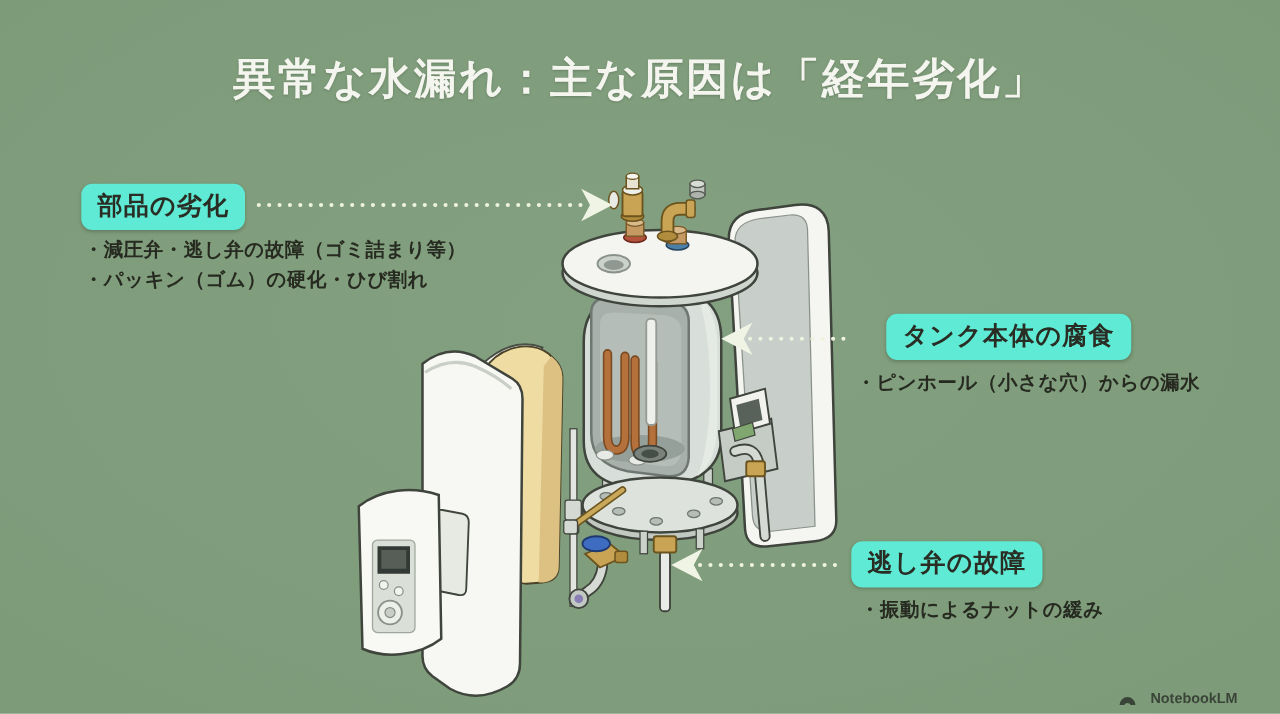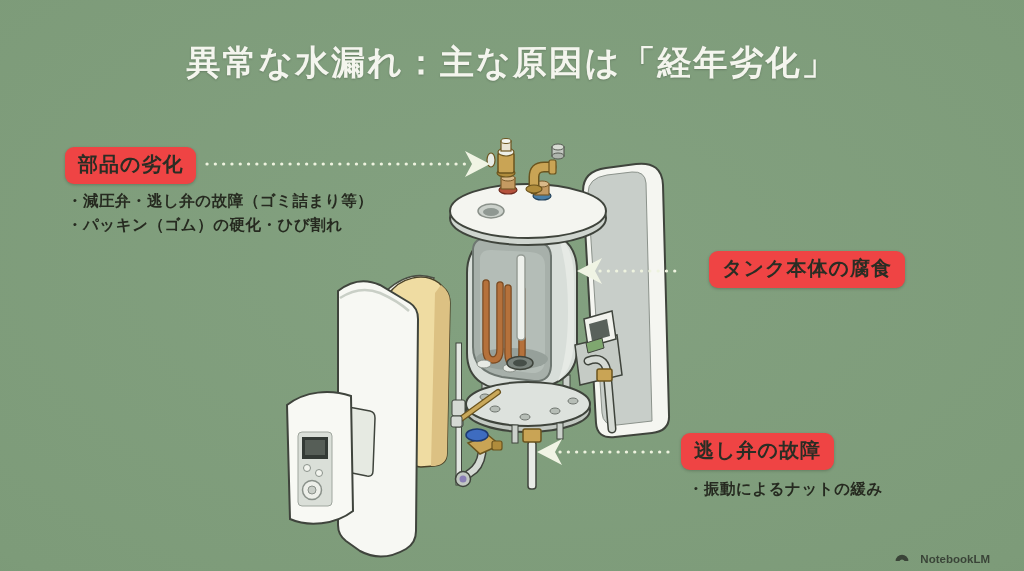--- a/index.html
+++ b/index.html
@@ -8,34 +8,34 @@
     font-family:"Liberation Sans","DejaVu Sans",sans-serif;
     background:radial-gradient(130% 130% at 50% 45%, #83a180 0%, #7d9b79 55%, #6f8b6c 100%);
   }
   .stage{position:absolute;inset:0;border-radius:20px;}
   .title{
     position:absolute;left:0;top:40px;width:1024px;text-align:center;
     font-size:34px;font-weight:700;letter-spacing:2px;color:#f4f5ee;
     text-shadow:0 1px 2px rgba(30,40,30,.25);
   }
   .label-box{
-    position:absolute;display:inline-block;background:#ef4444;color:#2a2d24;
+    position:absolute;display:inline-block;background:#5eead4;color:#2a2d24;
     font-size:20px;font-weight:700;letter-spacing:1px;
     padding:4px 13px 6px 13px;border-radius:9px;
     box-shadow:0 1px 3px rgba(20,30,20,.25);white-space:nowrap;
   }
   .bullets{
     position:absolute;color:#262a20;font-size:15.5px;font-weight:700;
     letter-spacing:.5px;line-height:23.5px;white-space:nowrap;
   }
   .illustration{position:absolute;left:270px;top:133px;width:402px;height:432px;z-index:1;}
   .arrows{position:absolute;left:0;top:0;width:1024px;height:571px;z-index:2;pointer-events:none;}
   .callout{z-index:3;}
   .watermark{
-    position:absolute;right:34px;bottom:6px;display:flex;align-items:flex-start;gap:11px;
+    position:absolute;right:34px;bottom:6px;display:flex;align-items:flex-end;gap:11px;
     color:#333b31;font-size:11.5px;font-weight:700;opacity:.9;z-index:3;
   }
   .watermark svg{display:block;}
 </style>
 </head>
 <body>
 
 <div class="stage">
 
   <div class="title">異常な水漏れ：主な原因は「経年劣化」</div>
@@ -220,20 +220,21 @@
     <div class="label-box" style="left:65px;top:147px;">部品の劣化</div>
     <div class="bullets" style="left:67px;top:189px;">
       <div>・減圧弁・逃し弁の故障（ゴミ詰まり等）</div>
       <div>・パッキン（ゴム）の硬化・ひび割れ</div>
     </div>
   </div>
 
   <div class="callout">
     <div class="label-box" style="left:709px;top:251px;">タンク本体の腐食</div>
     <div class="bullets" style="left:685px;top:295px;">
+      <div>・ピンホール（小さな穴）からの漏水</div>
     </div>
   </div>
 
   <div class="callout">
     <div class="label-box" style="left:681px;top:433px;">逃し弁の故障</div>
     <div class="bullets" style="left:688px;top:477px;">
       <div>・振動によるナットの緩み</div>
     </div>
   </div>
 

